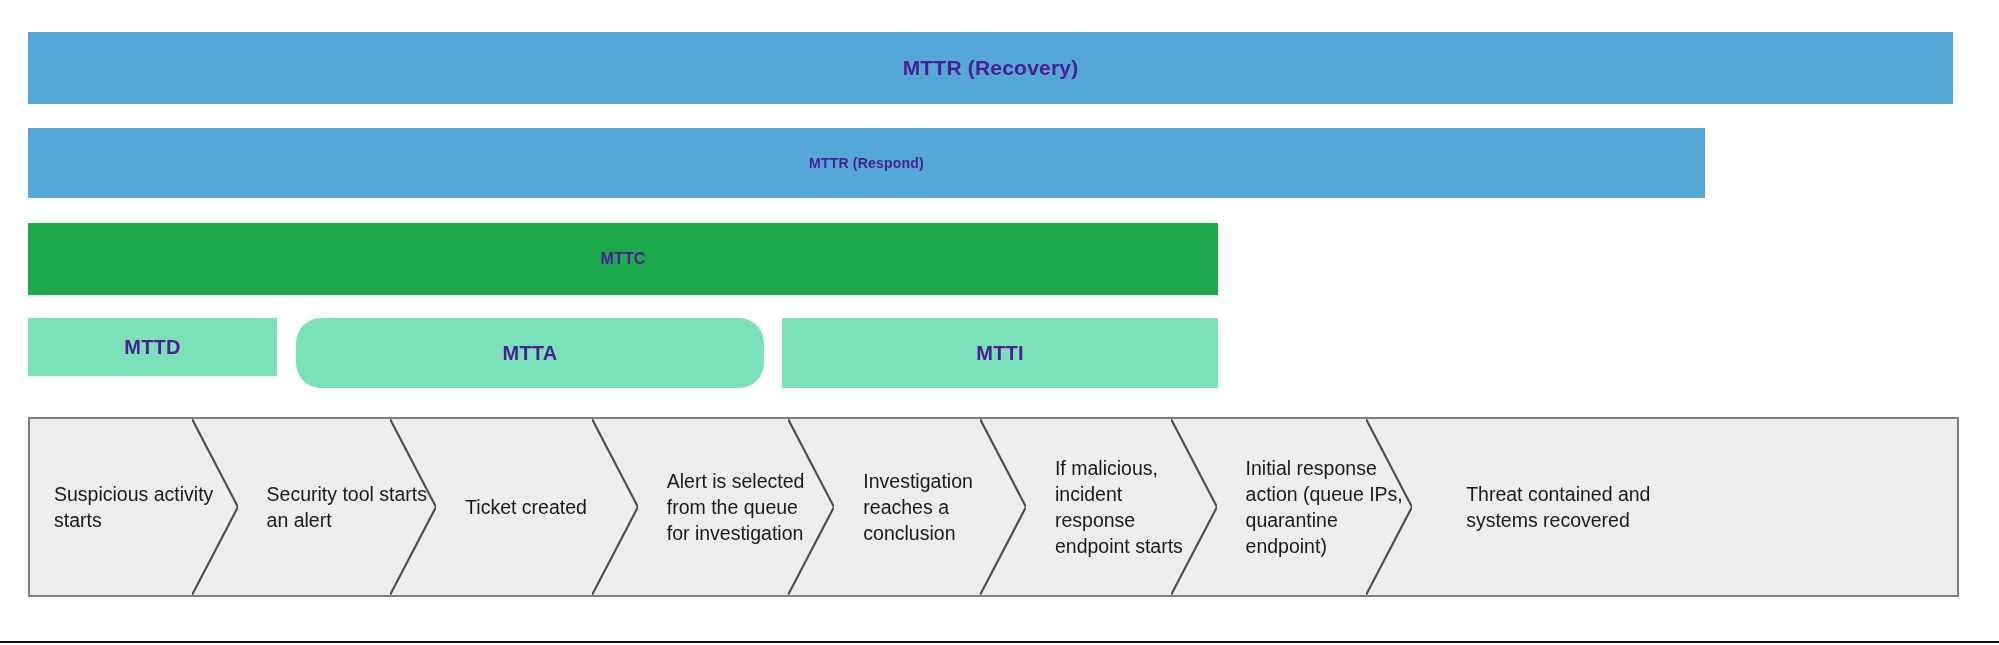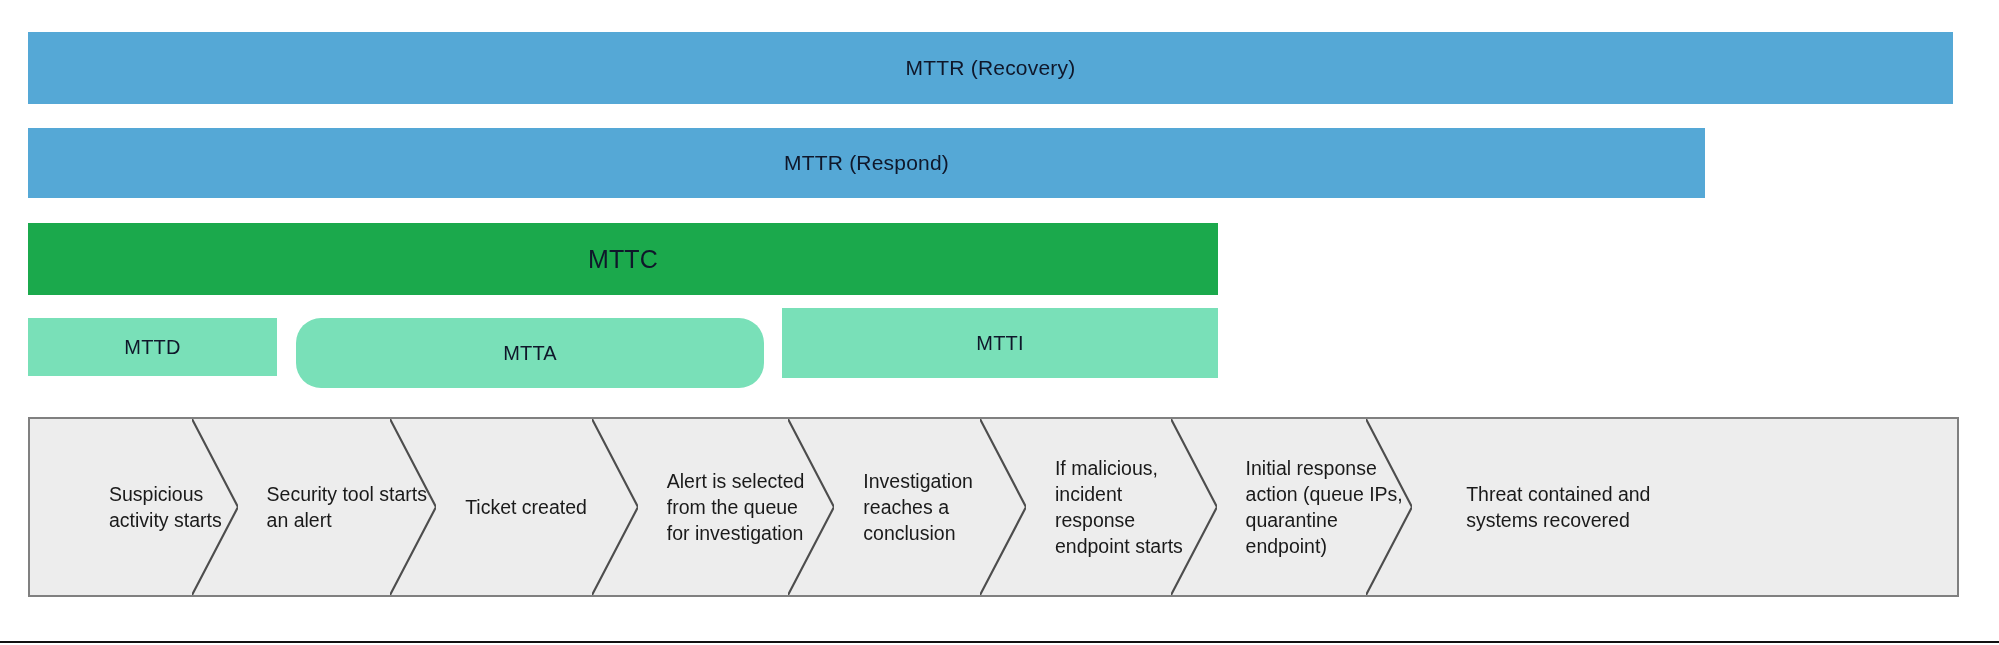--- a/index.html
+++ b/index.html
@@ -23,71 +23,71 @@
 
   
   .metric-bar {
     position: absolute;
     display: flex;
     align-items: center;
     justify-content: center;
     box-sizing: border-box;
   }
   .metric-bar .metric-label {
-    font-weight: normal;
-    color: #0f172a;
+    font-weight: bold;
+    color: #4c1d95;
     letter-spacing: 0.2px;
     white-space: nowrap;
   }
 
   .bar-recovery {
     left: 28px;
     top: 32px;
     width: 1925px;
     height: 72px;
     background: #55a8d6;
   }
   .bar-recovery .metric-label { font-size: 21px; }
 
   .bar-respond {
     left: 28px;
     top: 128px;
     width: 1677px;
     height: 70px;
     background: #55a8d6;
   }
-  .bar-respond .metric-label { font-size: 21px; }
+  .bar-respond .metric-label { font-size: 14px; }
 
   .bar-mttc {
     left: 28px;
     top: 223px;
     width: 1190px;
     height: 72px;
     background: #1ba94c;
   }
-  .bar-mttc .metric-label { font-size: 25px; }
+  .bar-mttc .metric-label { font-size: 16px; }
 
   .bar-mttd {
     left: 28px;
     top: 318px;
     width: 249px;
     height: 58px;
     background: #79e0b8;
   }
   .bar-mtta {
     left: 296px;
     top: 318px;
     width: 468px;
     height: 70px;
     background: #79e0b8;
     border-radius: 25px;
   }
   .bar-mtti {
     left: 782px;
-    top: 308px;
+    top: 318px;
     width: 436px;
     height: 70px;
     background: #79e0b8;
   }
   .bar-mttd .metric-label,
   .bar-mtta .metric-label,
   .bar-mtti .metric-label { font-size: 20px; }
 
   
   #process-band {
@@ -135,21 +135,21 @@
   
   .step-1 { width: 207px; }
   .step-2 { width: 199px; }
   .step-3 { width: 202px; }
   .step-4 { width: 197px; }
   .step-5 { width: 192px; }
   .step-6 { width: 191px; }
   .step-7 { width: 196px; }
   .step-8 { width: 547px; }
 
-  .step-1 .step-text { padding-left: 79px; }
+  .step-1 .step-text { padding-left: 24px; }
   .step-8 .step-text { padding-left: 55px; }
 
   
   #bottom-rule {
     position: absolute;
     left: 0;
     top: 641px;
     width: 1999px;
     height: 2px;
     background: #111111;

